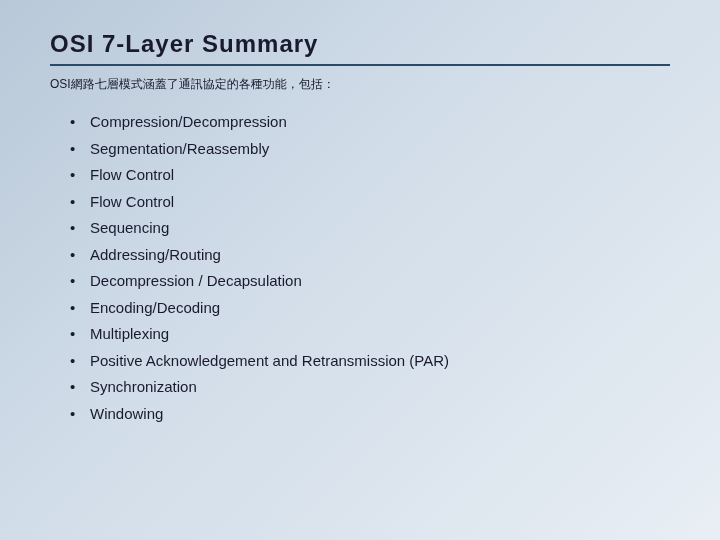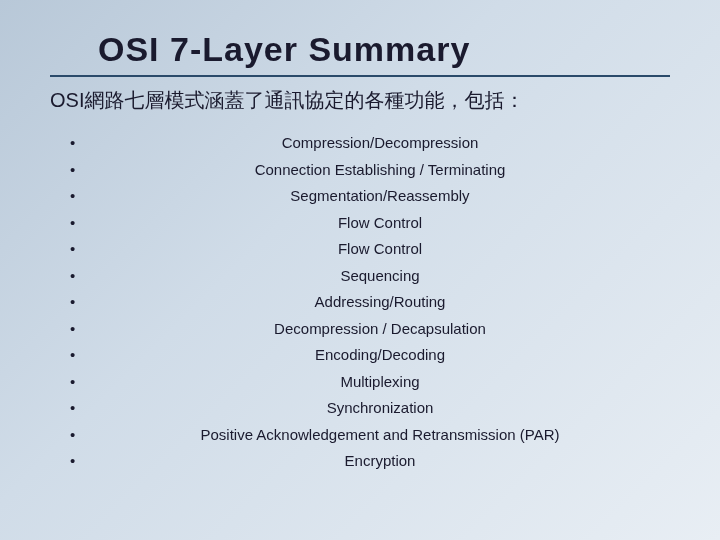--- a/index.html
+++ b/index.html
@@ -22,59 +22,57 @@
       background: linear-gradient(135deg, #b8c8d8 0%, #d0dce8 40%, #e8eef4 100%);
       position: relative;
       padding: 30px 50px 20px 50px;
     }
 
     .title-area {
       margin-bottom: 8px;
     }
 
     .title {
-      font-size: 34px;
+      font-size: 24px;
       font-weight: bold;
       color: #1a1a2e;
       letter-spacing: 1px;
       margin-bottom: 6px;
       font-family: Arial, sans-serif;
-      margin-left: 48px;
     }
 
     .title-underline {
       height: 2px;
       background: #2a4a6a;
       width: 100%;
       margin-bottom: 10px;
     }
 
     .subtitle {
-      font-size: 20px;
+      font-size: 12px;
       color: #1a1a2e;
       margin-bottom: 16px;
       font-family: 'Microsoft JhengHei', Arial, sans-serif;
     }
 
     .content-area {
       padding-left: 20px;
     }
 
     .bullet-list {
       list-style: none;
       padding: 0;
     }
 
     .bullet-list li {
       font-size: 15px;
       color: #1a1a2e;
       padding: 2px 0 2px 20px;
       position: relative;
       line-height: 1.5;
-      text-align: center;
     }
 
     .bullet-list li::before {
       content: '•';
       position: absolute;
       left: 0;
       color: #1a1a2e;
       font-size: 15px;
     }
   </style>
@@ -84,27 +82,26 @@
 <div class="slide">
   <div class="title-area">
     <h1 class="title">OSI 7-Layer  Summary</h1>
     <div class="title-underline"></div>
     <p class="subtitle">OSI網路七層模式涵蓋了通訊協定的各種功能，包括：</p>
   </div>
 
   <div class="content-area">
     <ul class="bullet-list" id="bullet-list">
     <li>Compression/Decompression</li>
-        <li>Connection Establishing / Terminating</li>
         <li>Segmentation/Reassembly</li>
         <li>Flow Control</li>
         <li>Flow Control</li>
         <li>Sequencing</li>
         <li>Addressing/Routing</li>
         <li>Decompression / Decapsulation</li>
         <li>Encoding/Decoding</li>
         <li>Multiplexing</li>
+        <li>Positive Acknowledgement and Retransmission (PAR)</li>
         <li>Synchronization</li>
-        <li>Positive Acknowledgement and Retransmission (PAR)</li>
-        <li>Encryption</li>
+        <li>Windowing</li>
       </ul>
   </div>
 </div>
 
 </body></html>

